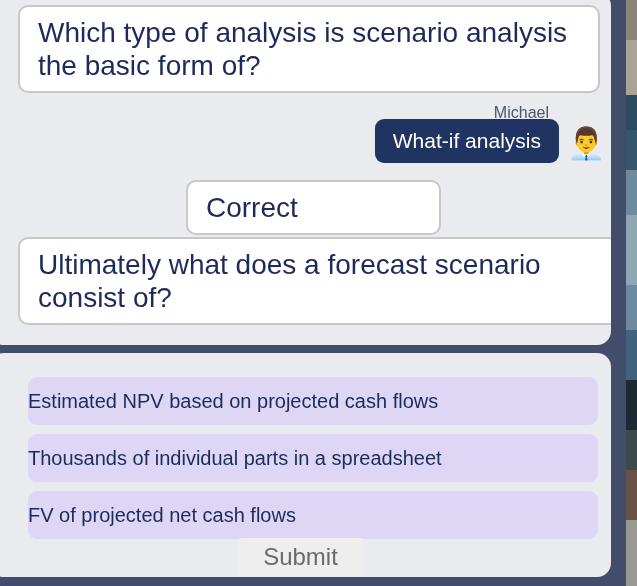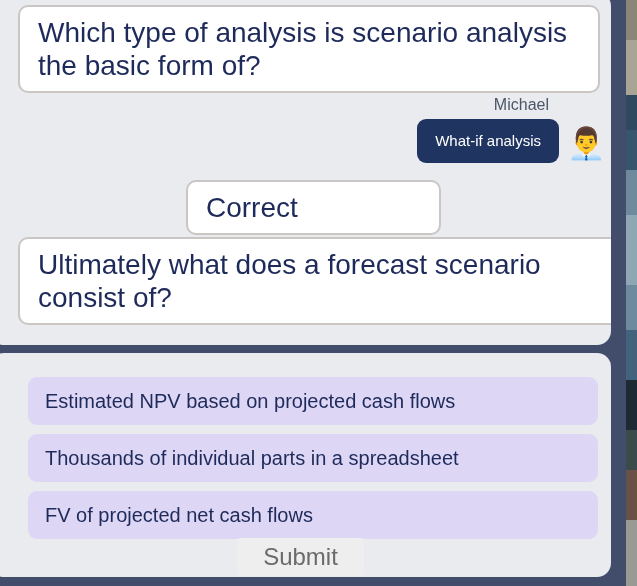--- a/index.html
+++ b/index.html
@@ -116,34 +116,34 @@
     position: absolute;
     left: 0;
     top: 104px;
     width: 621px;
     height: 80px;
   }
 
   #user-name {
     position: absolute;
     right: 62px;
-    top: 0px;
+    top: 8px;
     font-size: 16px;
     color: #4b5668;
     text-align: left;
     white-space: nowrap;
   }
 
   #user-bubble {
     position: absolute;
     right: 52px;
     top: 23px;
     background: #1f3461;
     color: #ffffff;
-    font-size: 15px;
+    font-size: 21px;
     line-height: 26px;
     border-radius: 9px;
     padding: 9px 18px;
     white-space: nowrap;
   }
 
   #user-avatar {
     position: absolute;
     right: 10px;
     top: 28px;
@@ -162,21 +162,21 @@
     top: 24px;
     width: 570px;
   }
 
   .option-chip {
     background: #ddd6f5;
     color: #1e2a5a;
     font-size: 20px;
     line-height: 28px;
     border-radius: 9px;
-    padding: 10px 17px;
+    padding: 10px 0;
     margin-bottom: 9px;
     box-sizing: border-box;
     width: 570px;
     white-space: nowrap;
     overflow: hidden;
     text-overflow: ellipsis;
     cursor: pointer;
   }
 
   

